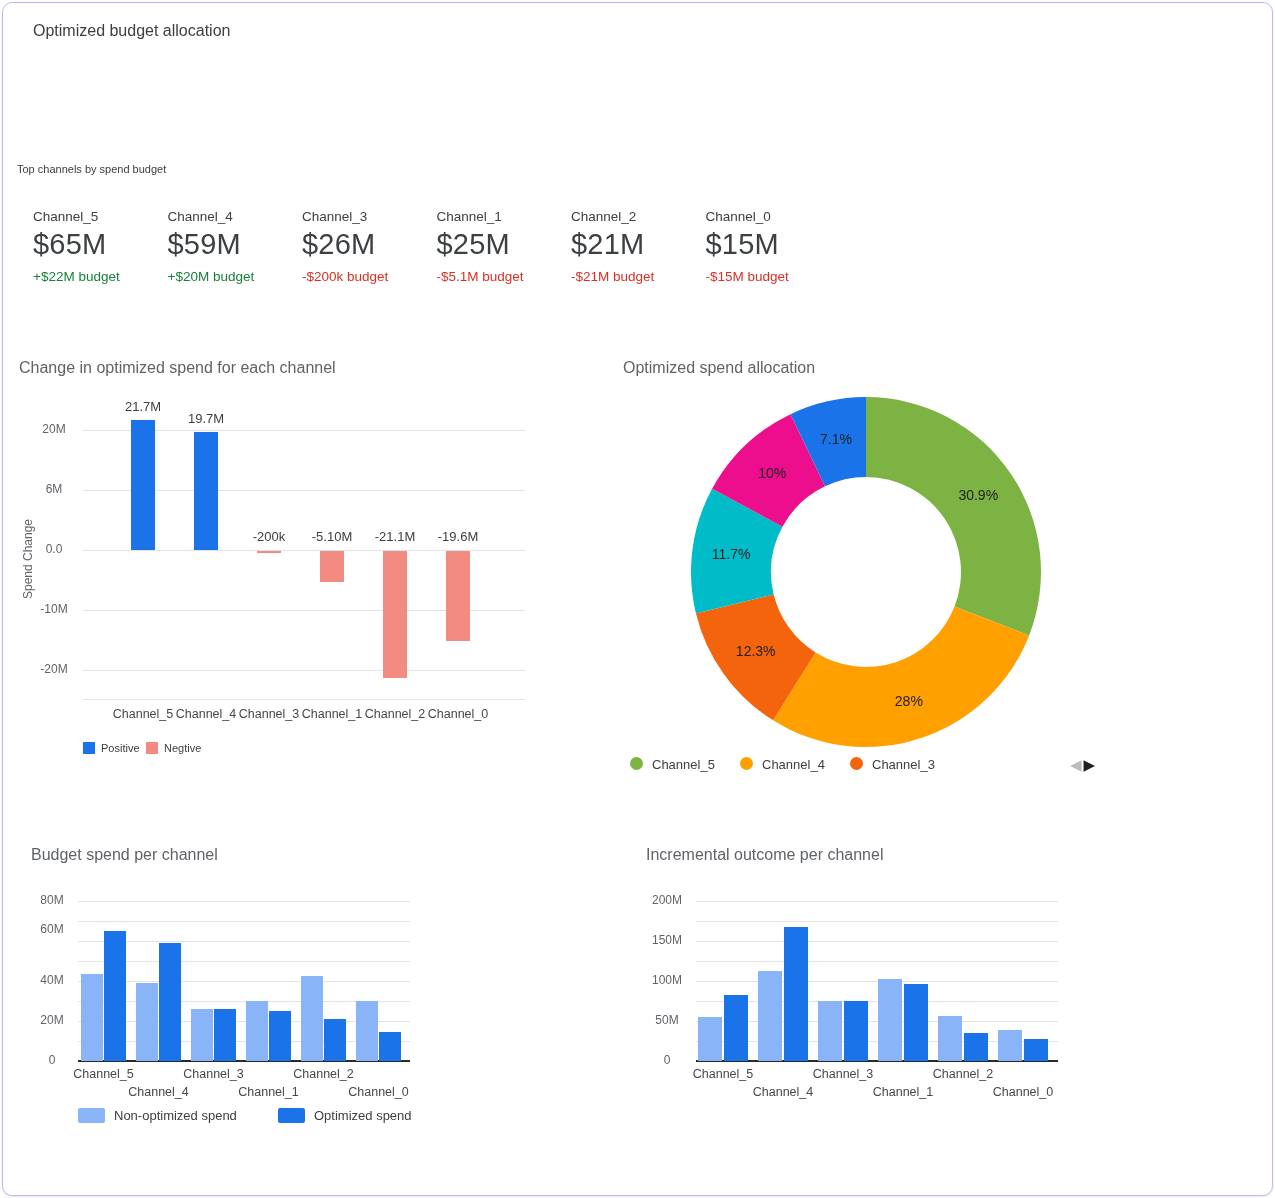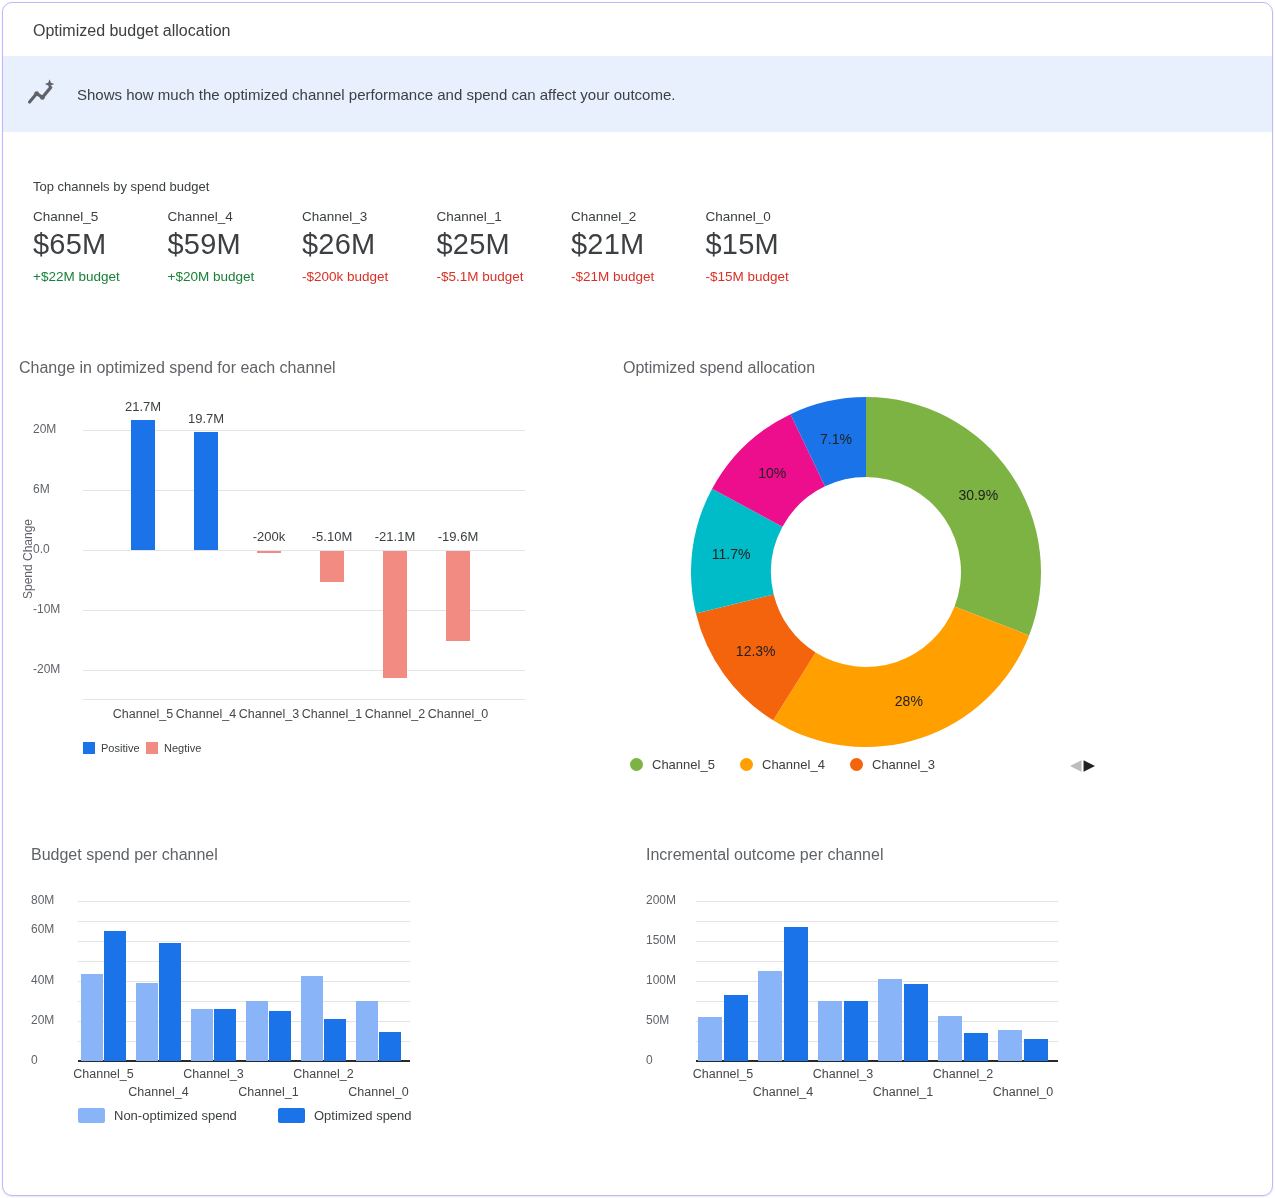--- a/index.html
+++ b/index.html
@@ -7,68 +7,57 @@
     width:1275px;height:1198px;position:relative;background:#fff;
     font-family:"Liberation Sans","DejaVu Sans",sans-serif;color:#3C4043;
   }
   .card{position:absolute;inset:2px;border:1px solid #c4b5fd;border-radius:10px;
         background:#fff;overflow:hidden;box-shadow:0 1px 2px rgba(60,64,67,.12);}
   .hdr{position:absolute;left:30px;top:19px;font-size:16px;color:#3C4043;}
   .banner{position:absolute;left:0;right:0;top:53px;height:76px;background:#E8F0FE;
           display:flex;align-items:center;}
   .banner .spark{margin-left:22px;width:32px;height:32px;flex:0 0 auto;}
   .banner .txt{margin-left:20px;font-size:15px;color:#3C4043;}
-  .tc-head{position:absolute;left:14px;top:160px;margin:16px;font-size:13px;font-weight:400;color:#3C4043;}
+  .tc-head{position:absolute;left:14px;top:160px;margin:0;font-size:11px;font-weight:400;color:#3C4043;}
   .cards{position:absolute;left:30px;top:206px;display:flex;}
   .tcard{width:134.5px;}
   .tc-name{font-size:13.5px;color:#3C4043;}
   .tc-val{font-size:29px;margin-top:4px;color:#3C4043;letter-spacing:.2px;}
   .tc-delta{font-size:13.5px;margin-top:8px;}
   .tc-delta.up{color:#188038;}
   .tc-delta.down{color:#D93025;}
   .chart{position:absolute;}
   .ctitle{position:absolute;left:0;top:0;font-size:16px;color:#5F6368;}
   .plot{position:absolute;}
   .grid{position:absolute;left:0;right:0;height:1px;background:#E4E4E4;}
   .baseline{position:absolute;left:0;right:0;height:2px;background:#27292b;}
   .bar{position:absolute;}
-  .ytick{position:absolute;font-size:12px;color:#5F6368;text-align:left;width:42px;}
+  .ytick{position:absolute;font-size:12px;color:#5F6368;text-align:center;width:42px;}
   .ylab{position:absolute;font-size:12px;color:#5F6368;transform:rotate(-90deg);transform-origin:center;white-space:nowrap;}
   .xlab{position:absolute;font-size:12.5px;color:#45484b;text-align:center;white-space:nowrap;}
   .blab{position:absolute;font-size:13px;color:#3C4043;text-align:center;width:74px;}
   .leg{position:absolute;display:flex;align-items:center;}
-  .legitem{display:flex;align-items:center;position:absolute;top:0;}
+  .legitem{display:flex;position:absolute;top:0;}
   .legitem .lbl{font-size:13px;color:#3C4043;margin-left:9px;white-space:nowrap;}
   .sw-sq{width:12px;height:12px;display:inline-block;}
   .sw-rect{width:27px;height:15px;border-radius:2px;display:inline-block;}
   .sw-dot{width:13px;height:13px;border-radius:50%;display:inline-block;}
   .pager{position:absolute;font-size:15px;line-height:15px;}
   .pager .prev{color:#BDBDBD;cursor:pointer;}
   .pager .next{color:#212121;cursor:pointer;margin-left:2px;}
   .legsmall .lbl{font-size:11px;margin-left:6px;}
   svg text{font-family:"Liberation Sans","DejaVu Sans",sans-serif;}
 </style>
 </head>
 <body>
 
 <div class="card">
 
   <div class="hdr">Optimized budget allocation</div>
 
-  <div class="banner">
-    <span class="spark">
-      <svg width="32" height="32" viewBox="0 0 28 28" fill="none">
-        <path d="M4 21 L10.2 13.6 L15.2 17 L22.5 8.2" stroke="#5F6368" stroke-width="2.8" stroke-linecap="round" stroke-linejoin="round"></path>
-        <circle cx="10.2" cy="13.6" r="2.1" fill="#5F6368"></circle>
-        <circle cx="15.2" cy="17" r="2.1" fill="#5F6368"></circle>
-        <path d="M21.5 1.2 L22.7 4.1 L25.6 5.3 L22.7 6.5 L21.5 9.4 L20.3 6.5 L17.4 5.3 L20.3 4.1 Z" fill="#5F6368"></path>
-      </svg>
-    </span>
-    <span class="txt">Shows how much the optimized channel performance and spend can affect your outcome.</span>
-  </div>
 
   <h2 class="tc-head">Top channels by spend budget</h2>
   <div class="cards">
       <div class="tcard">
         <div class="tc-name">Channel_5</div>
         <div class="tc-val">$65M</div>
         <div class="tc-delta up">+$22M budget</div>
       </div>
       <div class="tcard">
         <div class="tc-name">Channel_4</div>

